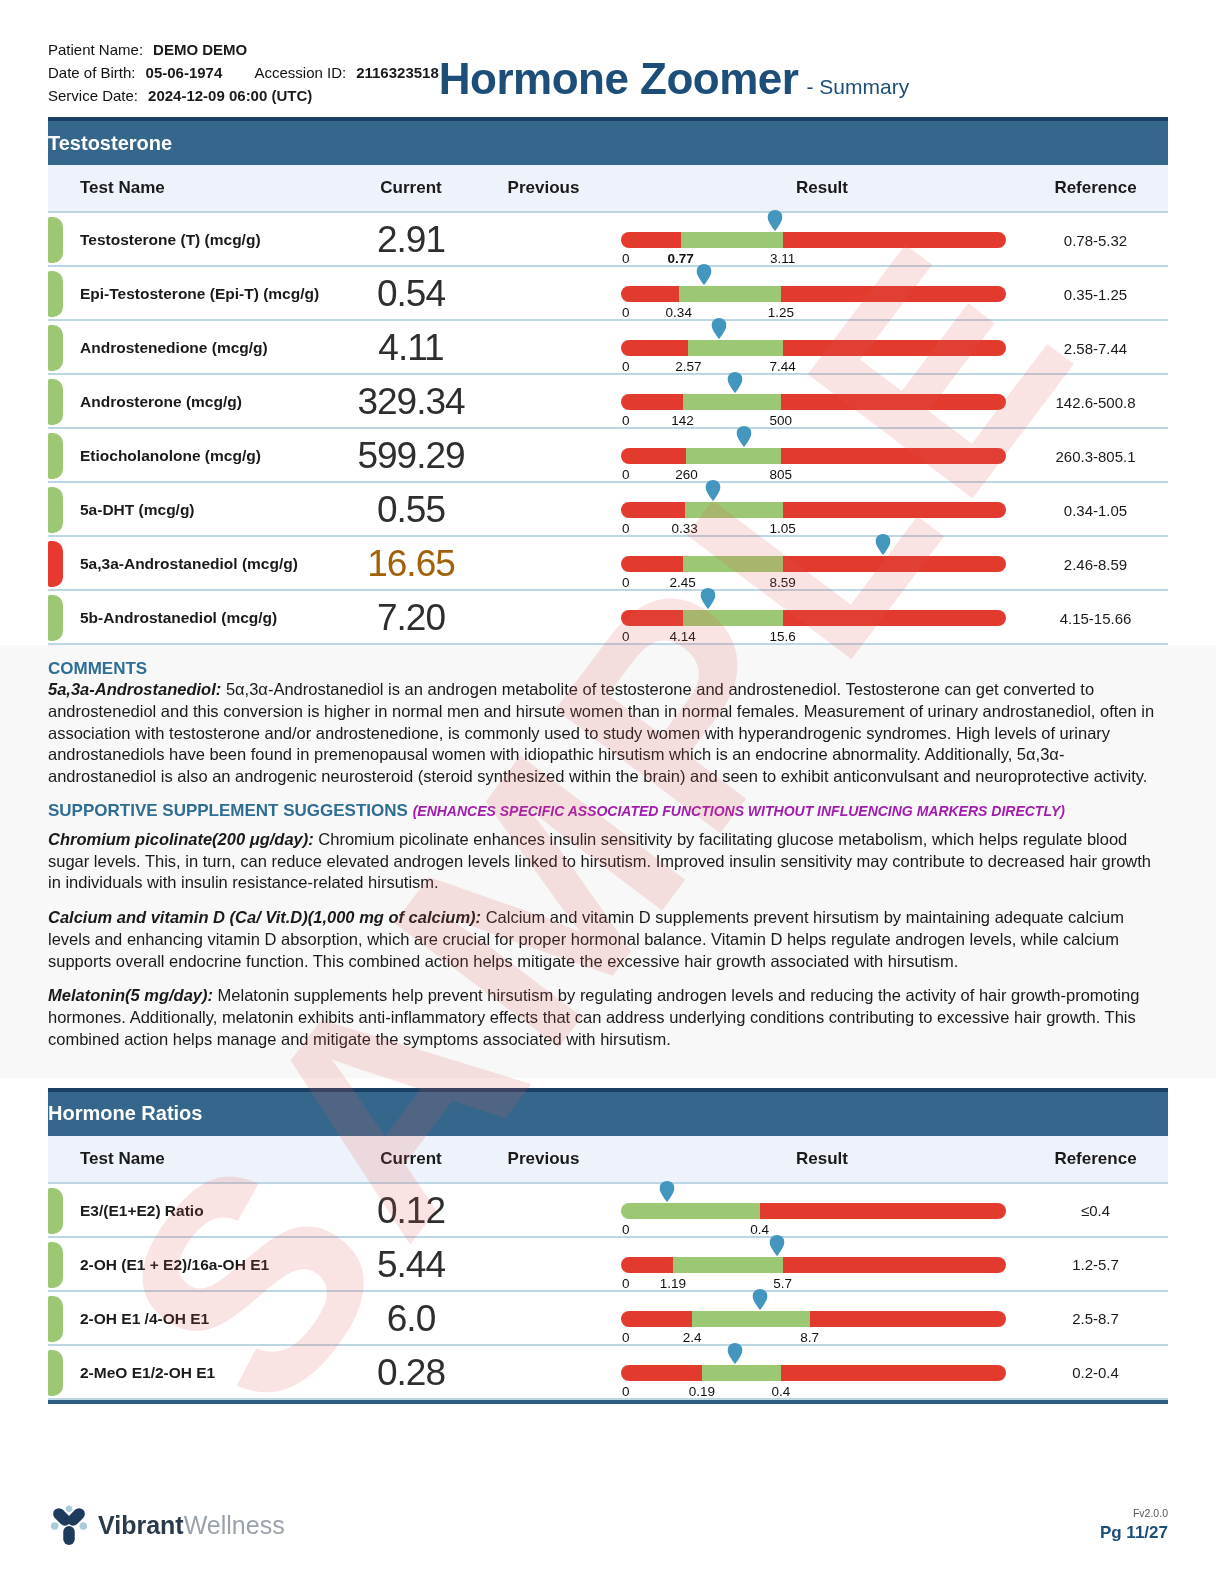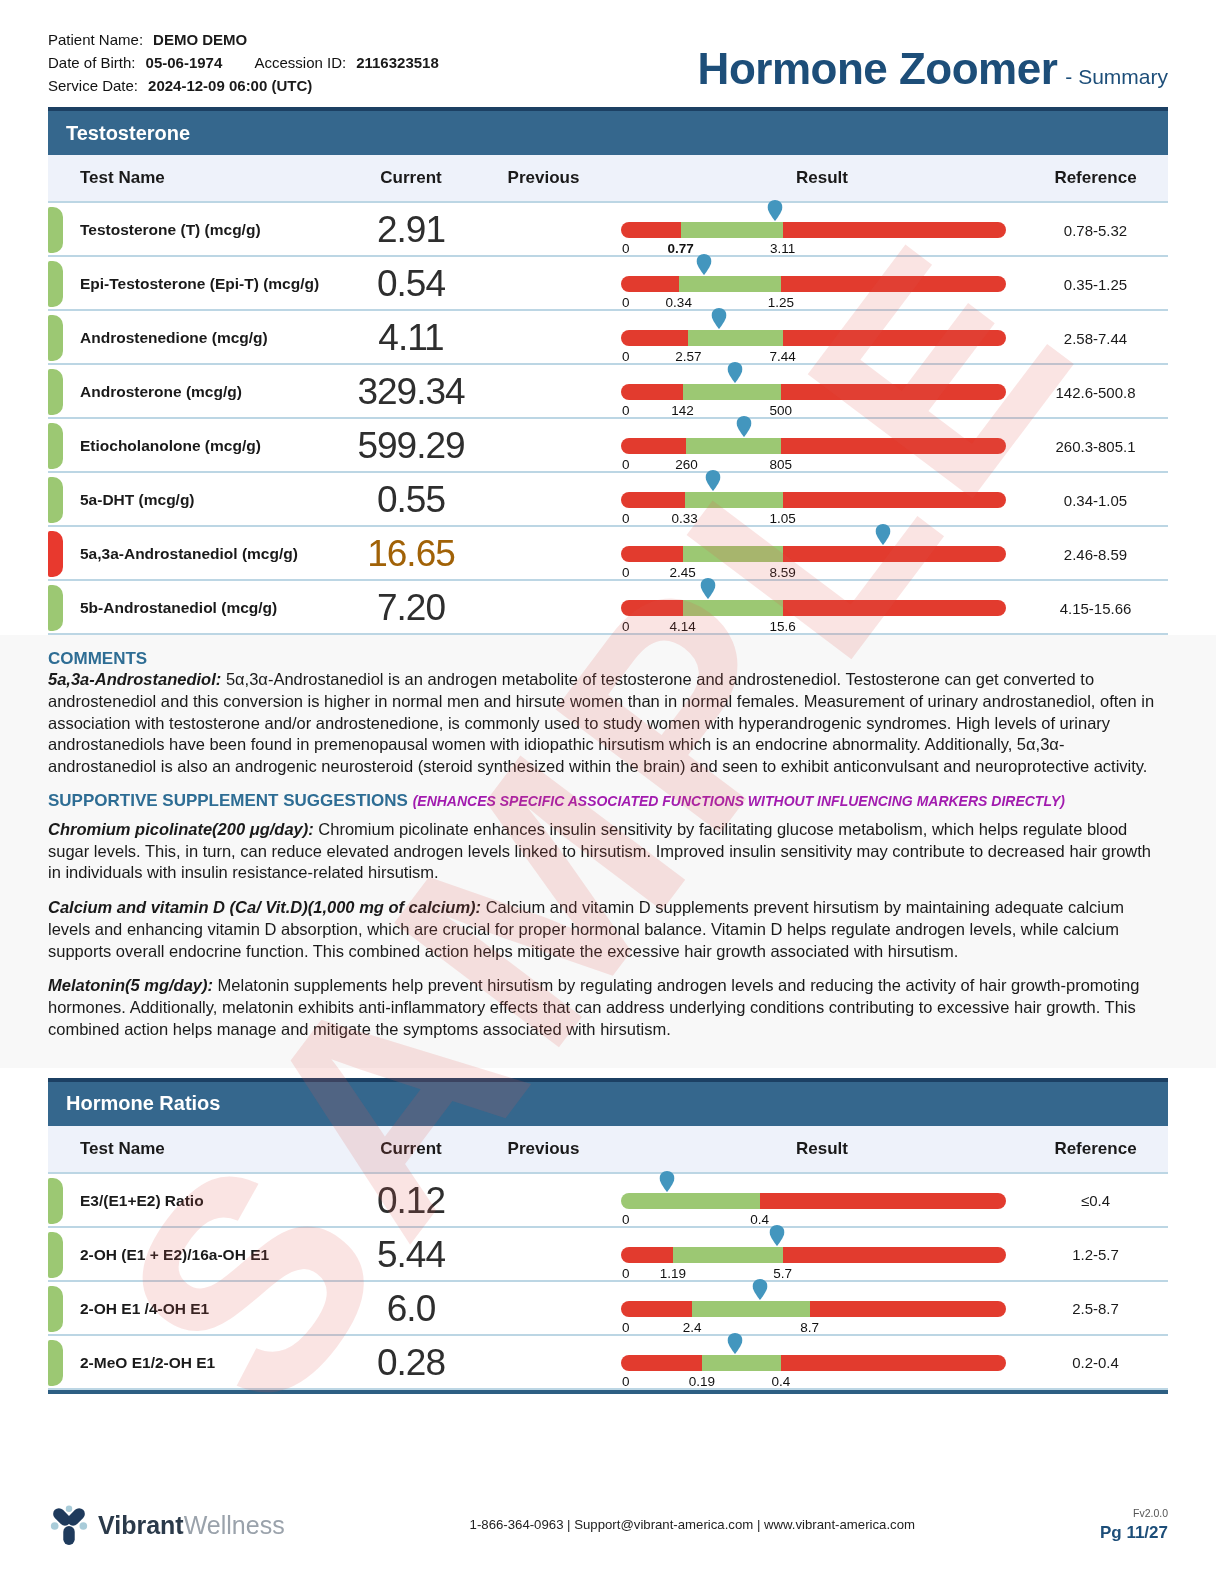--- a/index.html
+++ b/index.html
@@ -5,34 +5,34 @@
   * { margin:0; padding:0; box-sizing:border-box; }
   html,body { background:#ffffff; }
   body {
     width:1216px; min-height:1578px; position:relative;
     font-family:"Liberation Sans", sans-serif; color:#1a1a1a;
     display:flex; flex-direction:column; overflow:hidden;
   }
   .content { width:1120px; margin:0 48px; }
 
   
-  .page-header { display:flex; justify-content:space-between; align-items:flex-start; padding-top:28px; }
+  .page-header { display:flex; justify-content:flex-start; align-items:flex-start; padding-top:38px; }
   .patient-block { font-size:15px; line-height:23px; }
   .patient-block .lbl { color:#111; }
   .patient-block .val { font-weight:bold; margin-left:10px; }
   .patient-block .val2 { font-weight:bold; margin-left:10px; }
   .pair2 { margin-left:28px; }
   .title-block { margin-top:16px; white-space:nowrap; }
   .title-main { font-size:44px; font-weight:bold; color:#1d4e79; letter-spacing:-0.5px; }
   .title-suffix { font-size:21px; color:#1d4e79; margin-left:8px; }
 
   
   .section-bar {
     margin-top:10px; height:48px; background:#35678d; border-top:4px solid #1c4063;
-    color:#ffffff; font-size:20px; font-weight:bold; display:flex; align-items:center; padding-left:18px;
+    color:#ffffff; font-size:20px; font-weight:bold; display:flex; align-items:center; 
   }
   .thead, .trow {
     display:grid; grid-template-columns:18px 290px 110px 155px 402px 1fr;
     align-items:center;
   }
   .thead { height:48px; background:#eef2fa; font-weight:bold; font-size:17px; border-bottom:2px solid #bcd6e4; }
   .thead .h-name { padding-left:14px; }
   .thead .h-center { text-align:center; }
   .thead .h-ref { text-align:center; }
 
@@ -514,19 +514,18 @@
         <circle cx="22" cy="6" r="3.4"></circle>
         <circle cx="7" cy="24" r="4"></circle>
         <circle cx="37" cy="24" r="4"></circle>
       </g>
     </svg>
     <div class="brand-text">
       <span class="brand-bold">Vibrant</span><span class="brand-light">Wellness</span>
     </div>
   </div>
   <div class="footer-center">
-    <div>1-866-364-0963 | Support@vibrant-america.com | www.vibrant-america.com</div>
   </div>
   <div class="footer-right">
     <div class="fw-version">Fv2.0.0</div>
     <div class="fw-page">Pg 11/27</div>
   </div>
 </div>
 
 </body></html>

